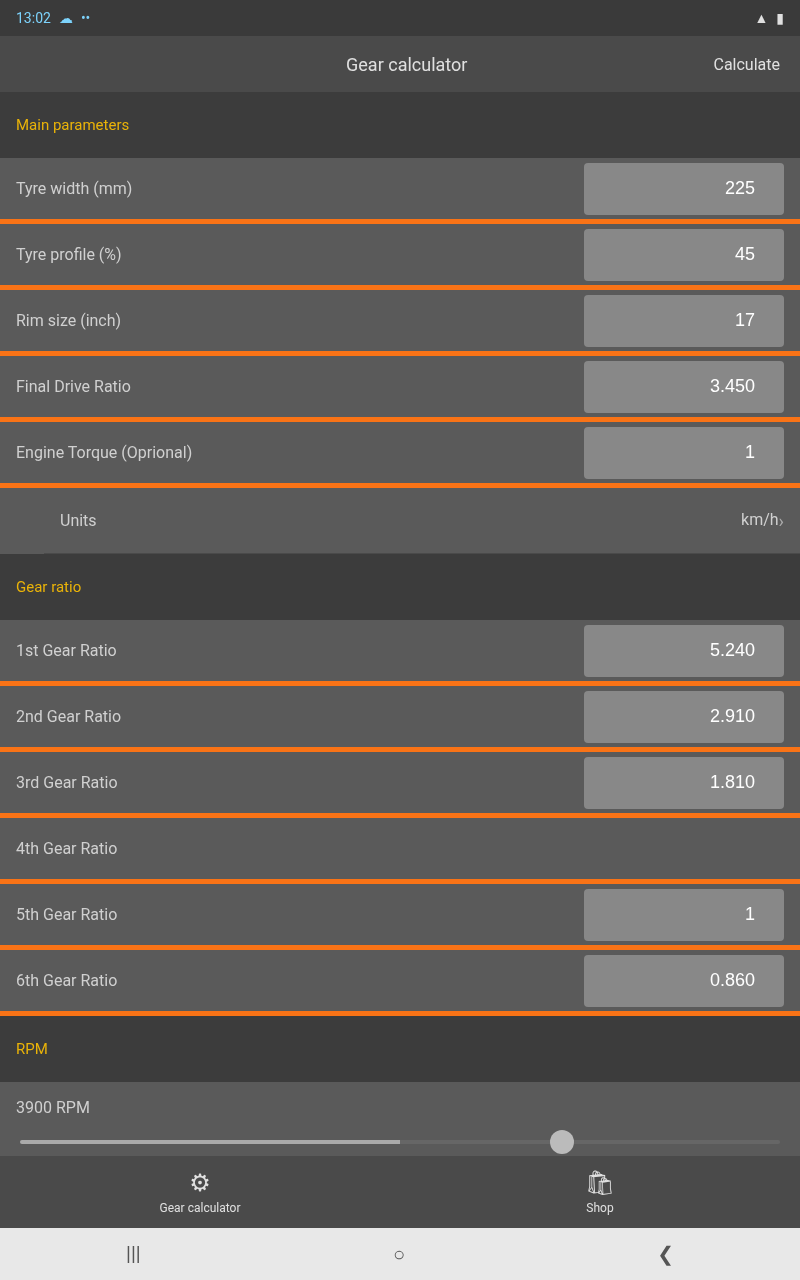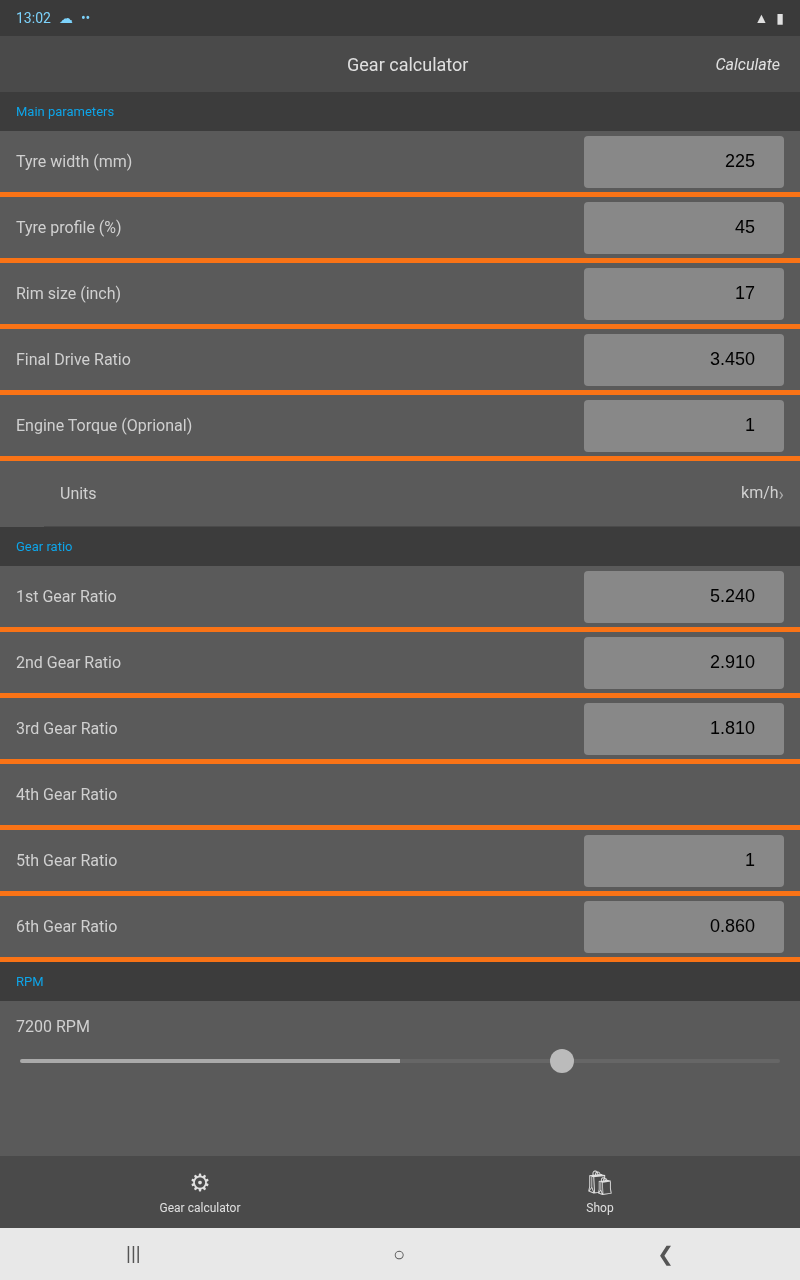--- a/index.html
+++ b/index.html
@@ -54,32 +54,31 @@
     .top-bar-title {
       font-size: 18px;
       color: #e0e0e0;
       flex: 1;
       text-align: center;
     }
     .top-bar-action {
       font-size: 16px;
       color: #e0e0e0;
       cursor: pointer;
-      font-style: italic;
     }
     .top-bar-spacer {
       width: 80px;
     }
 
     
     .section-header {
       background: #3c3c3c;
-      padding: 12px 16px;
-      font-size: 13px;
-      color: #0ea5e9;
+      padding: 24px 16px;
+      font-size: 15px;
+      color: #eab308;
       flex-shrink: 0;
     }
 
     
     .param-row {
       display: flex;
       align-items: center;
       justify-content: space-between;
       padding: 0 16px;
       height: 66px;
@@ -88,21 +87,21 @@
       flex-shrink: 0;
     }
     .param-label {
       font-size: 16px;
       color: #d0d0d0;
     }
     .param-input {
       background: #888888;
       border: none;
       border-radius: 4px;
-      color: #000000;
+      color: #ffffff;
       font-size: 18px;
       text-align: right;
       padding: 8px 14px;
       width: 200px;
       height: 52px;
       outline: none;
     }
 
     
     .units-row {
@@ -292,21 +291,21 @@
 <div class="param-row">
   <span class="param-label">6th Gear Ratio</span>
   <input class="param-input" type="number" value="0.860" style="">
 </div>
 
 <div class="section-header">
   <span>RPM</span>
 </div>
 
 <div class="rpm-section">
-  <div class="rpm-value">7200 RPM</div>
+  <div class="rpm-value">3900 RPM</div>
   <div class="rpm-slider-container">
     <input class="rpm-slider" type="range" min="0" max="10000" value="7200" style="">
   </div>
 </div>
 
 <div class="bottom-tab-bar">
   <div class="tab-item">
     <span class="tab-icon">⚙</span>
     <span class="tab-label">Gear calculator</span>
   </div>

